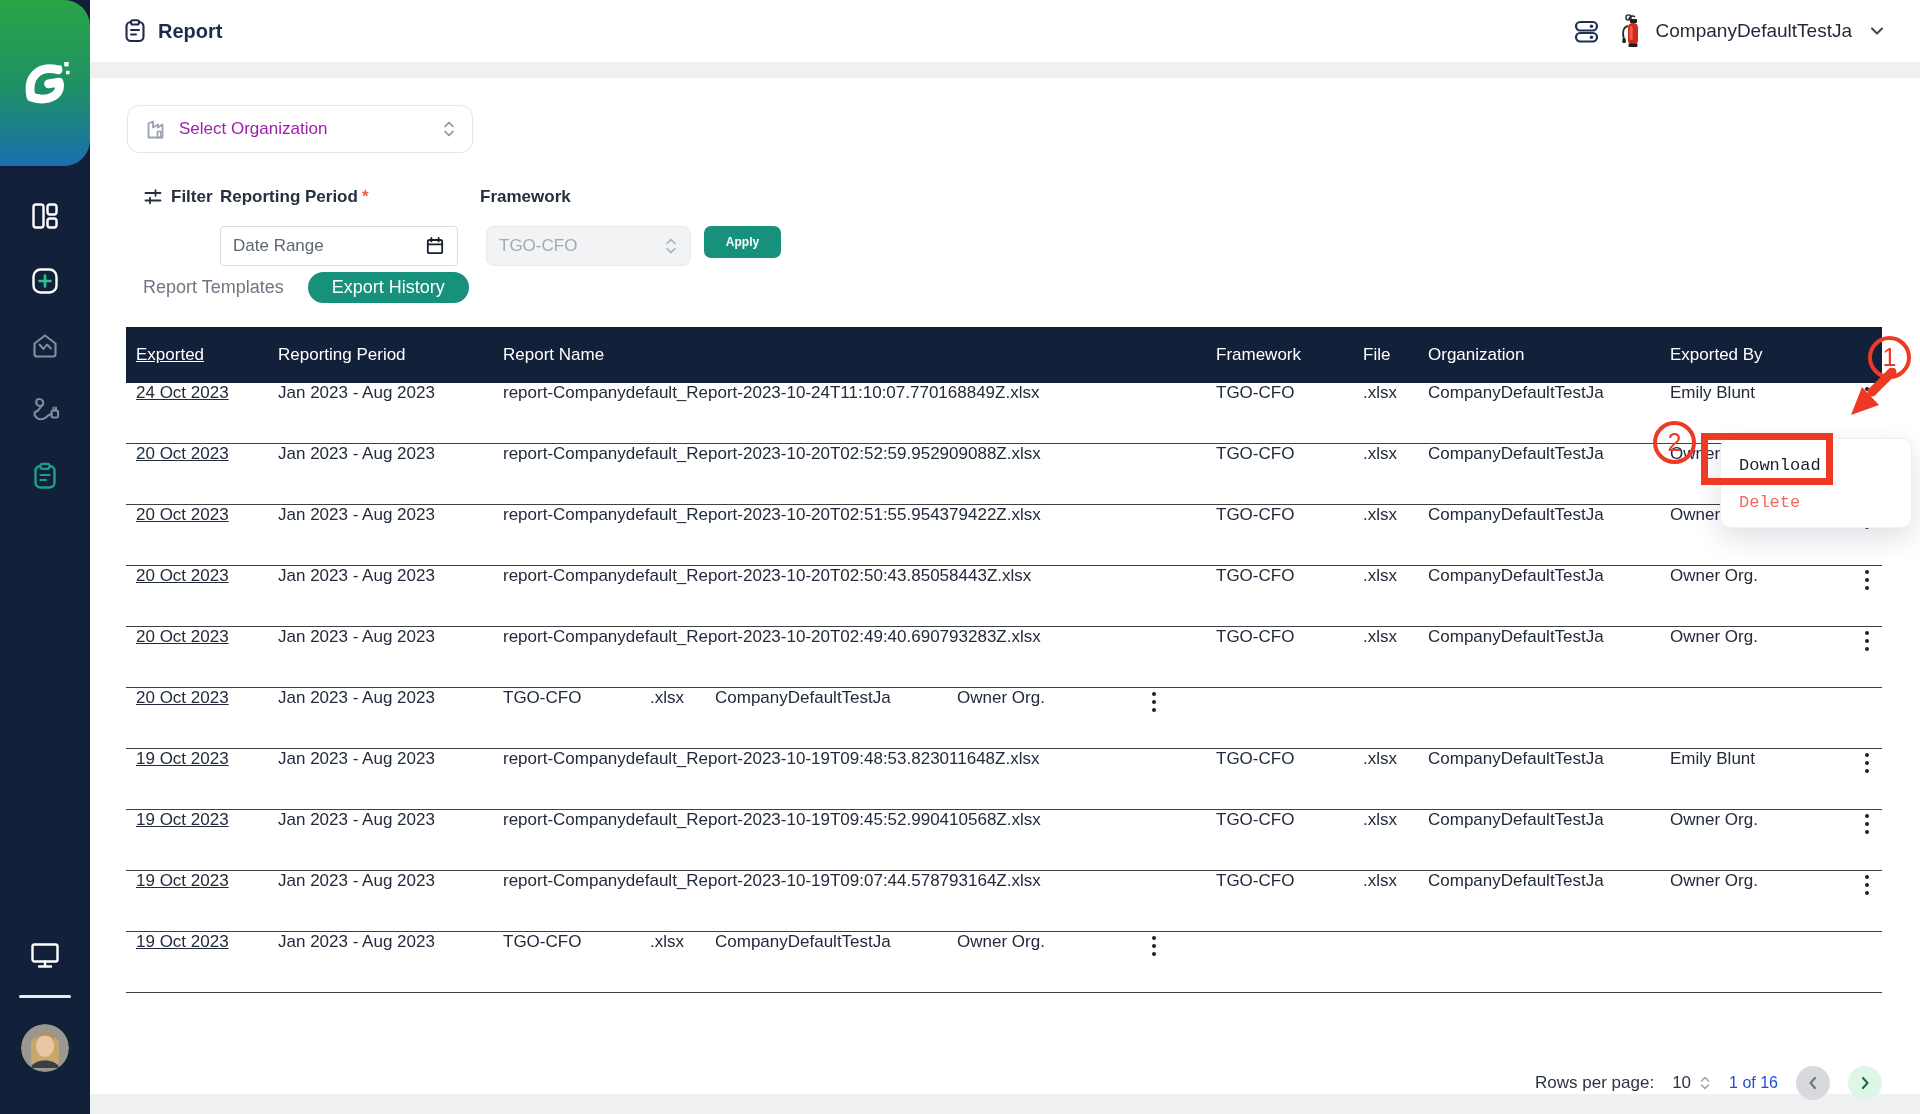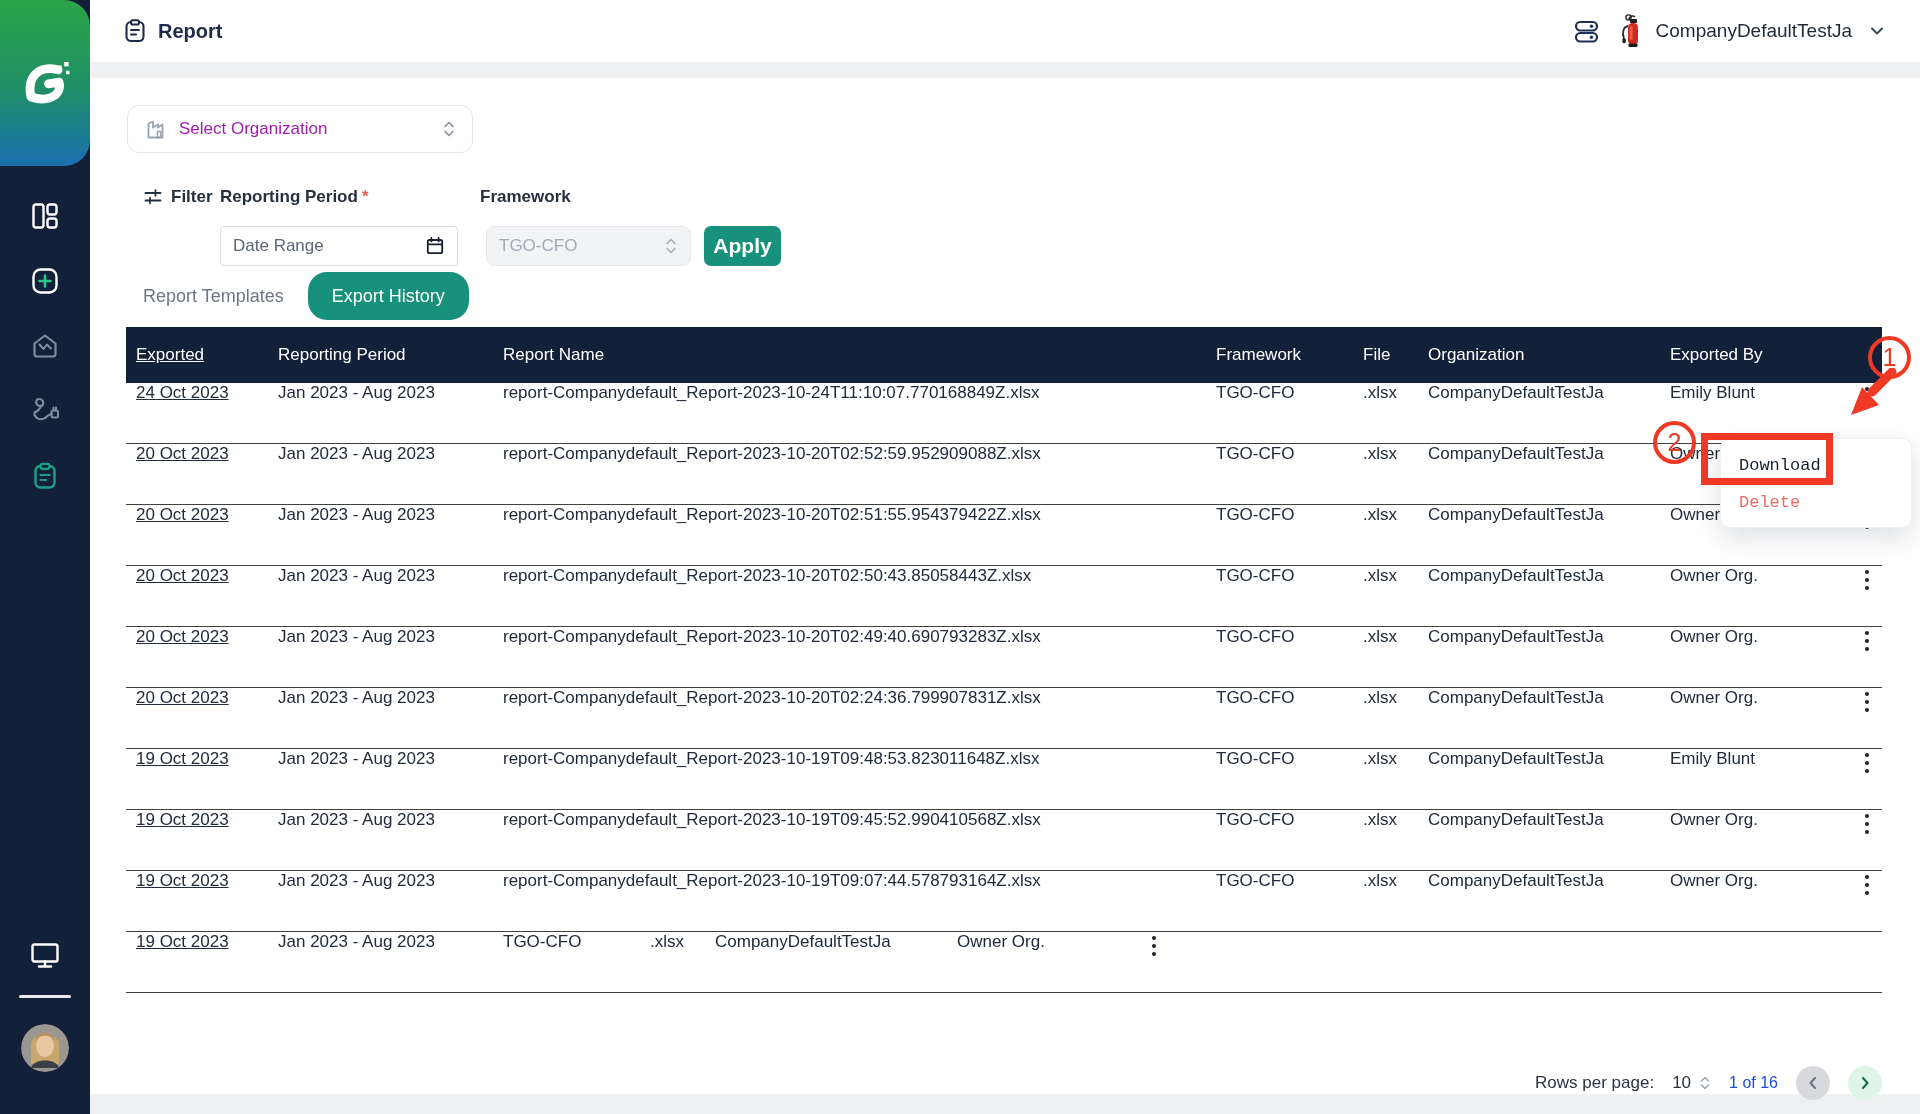--- a/index.html
+++ b/index.html
@@ -40,27 +40,27 @@
   .lbl-period { left:130px; }
   .lbl-framework { left:390px; }
   .req-star { color:#f25a4e; margin-left:4px; font-weight:700; }
   .date-input { position:absolute; left:130px; top:52px; width:238px; height:40px; border:1px solid #d8dbe0;
     border-radius:4px; display:flex; align-items:center; padding:8px 12px; gap:8px; background:#fff; cursor:text; }
   .date-input .ph { flex:1; font-size:17px; color:#5c6676; }
   .framework-select { position:absolute; left:396px; top:52px; width:205px; height:40px; background:#f2f3f5;
     border:1px solid #e7e9ec; border-radius:8px; display:flex; align-items:center; padding:0 12px;
     font-size:17px; color:#a3aab6; cursor:default; }
   .framework-select span { flex:1; }
-  .apply-btn { position:absolute; left:614px; top:52px; width:77px; height:40px; background:var(--accent,#18917c);
-    color:#fff; font-size:21px; font-weight:700; border:none; border-radius:7px; cursor:pointer;
+  .apply-btn { position:absolute; left:614px; top:52px; width:77px; height:32px; background:var(--accent,#18917c);
+    color:#fff; font-size:12px; font-weight:700; border:none; border-radius:7px; cursor:pointer;
     display:flex; align-items:center; justify-content:center; }
 
   .tabs-row { position:absolute; left:0; top:194px; display:flex; align-items:center; }
   .tab-templates { margin-left:53px; font-size:18px; color:#6e7683; cursor:pointer; }
-  .tab-history { margin-left:24px; height:48px; padding:0 24px; border-radius:19px; background:var(--accent,#18917c);
+  .tab-history { margin-left:24px; height:31px; padding:0 24px; border-radius:19px; background:var(--accent,#18917c);
     color:#fff; font-size:18px; display:flex; align-items:center; cursor:pointer;text-align:right; }
 
   
   .table { position:absolute; left:36px; top:249px; width:1756px; }
   .thead { display:flex; align-items:center; height:56px; background:var(--navy,#132039); color:#fff; font-size:17px; font-weight:500; }
   .row { display:flex; align-items:flex-start; height:61px; border-bottom:1px solid #404040; font-size:17px; color:#222b3b; background:#fff; }
   .cell { padding-right:10px; overflow:hidden; white-space:nowrap; }
   .c0 { width:152px; padding-left:10px;text-decoration:underline; }
   .c1 { width:225px; }
   .c2 { width:713px; }
@@ -351,21 +351,20 @@
                 <i></i>
                 <i></i>
                 <i></i>
               </span>
     </span>
   </div>
 
   <div class="row">
     <span class="cell c0">20 Oct 2023</span>
     <span class="cell c1">Jan 2023 - Aug 2023</span>
-    <span class="cell c2">report-Companydefault_Report-2023-10-20T02:24:36.799907831Z.xlsx</span>
     <span class="cell c3">TGO-CFO</span>
     <span class="cell c4">.xlsx</span>
     <span class="cell c5">CompanyDefaultTestJa</span>
     <span class="cell c6">Owner Org.</span>
     <span class="cell c7">
       <span class="kebab">
                 <i></i>
                 <i></i>
                 <i></i>
               </span>

